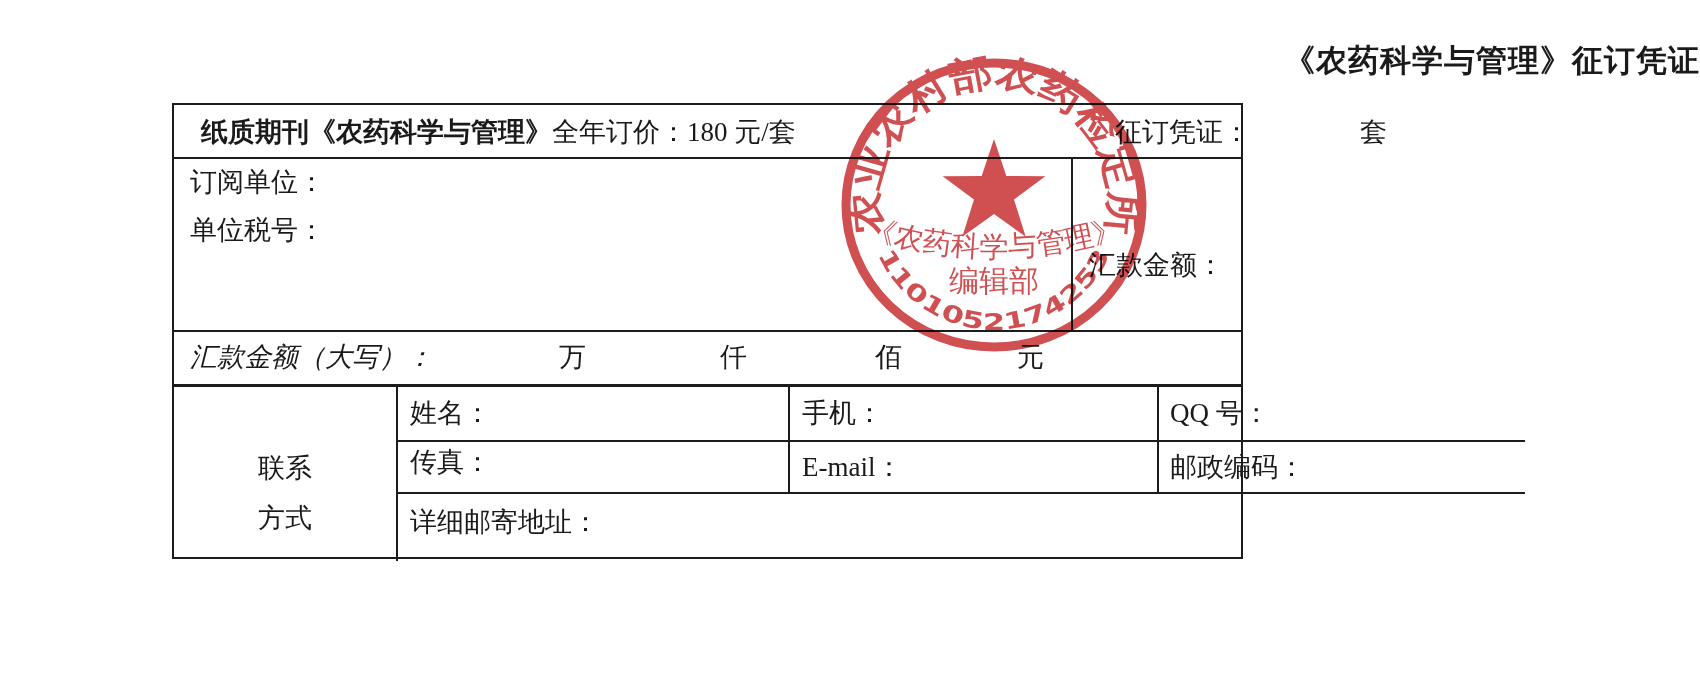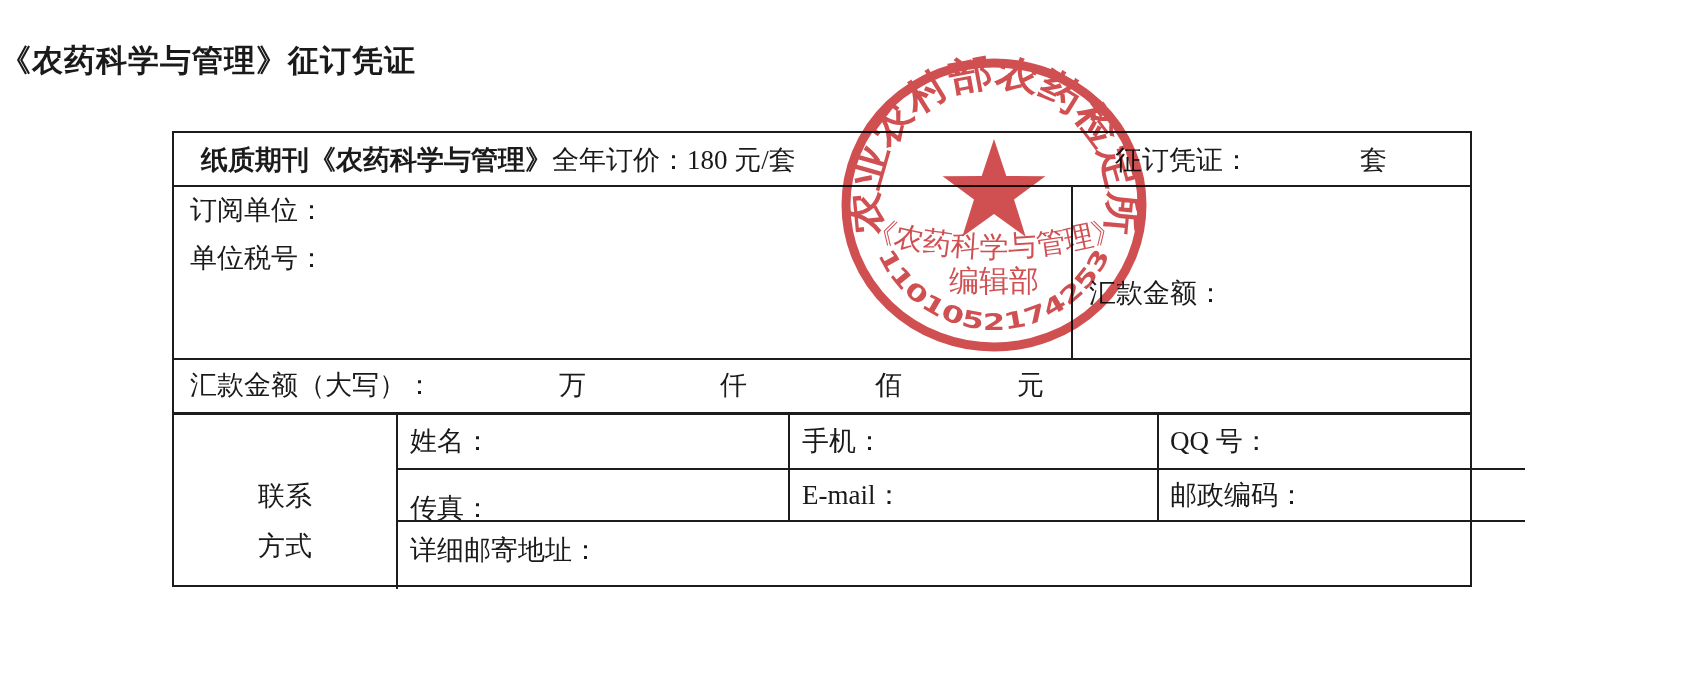--- a/index.html
+++ b/index.html
@@ -3,26 +3,26 @@
 <meta charset="utf-8">
 <style>
   html,body{margin:0;padding:0;}
   body{
     width:1700px;height:684px;position:relative;background:#ffffff;
     font-family:"Liberation Serif","DejaVu Serif",serif;
     color:#1a1a1a;overflow:hidden;
   }
   .abs{position:absolute;}
   #title{
-    left:0;right:0;top:40px;text-align:left;
+    left:0;right:0;top:40px;text-align:right;
     font-size:31px;font-weight:700;letter-spacing:1px;
   }
   #formbox{
-    left:172px;top:103px;width:1300px;height:456px;
-    border:2px solid #1c1c1c;box-sizing:border-box;margin-top:28px;
+    left:172px;top:103px;width:1071px;height:456px;
+    border:2px solid #1c1c1c;box-sizing:border-box;
   }
   .hline{left:0;width:100%;height:2px;background:#1c1c1c;}
   .vline{width:2px;background:#1c1c1c;}
   .lbl{font-size:27px;white-space:nowrap;line-height:1;}
   .bold{font-weight:700;}
   #stamp{
     left:838px;top:55px;width:312px;height:300px;
     mix-blend-mode:multiply;opacity:0.88;pointer-events:none;
   }
 </style>
@@ -51,37 +51,37 @@
   <div class="abs lbl" style="left:1090px;top:14px;width:96px;"></div>
   <div class="abs lbl" style="left:1186px;top:14px;">套</div>
 
   <div class="abs lbl" style="left:16px;top:64px;">订阅单位：</div>
   <div class="abs lbl" style="left:160px;top:64px;width:600px;"></div>
   <div class="abs lbl" style="left:16px;top:112px;">单位税号：</div>
   <div class="abs lbl" style="left:160px;top:112px;width:600px;"></div>
   <div class="abs lbl" style="left:915px;top:147px;">汇款金额：</div>
   <div class="abs lbl" style="left:1055px;top:147px;width:280px;"></div>
 
-  <div class="abs lbl" style="left:16px;top:239px;">汇款金额（大写）：</div>
+  <div class="abs lbl" style="left:16px;top:239px;font-style:italic;">汇款金额（大写）：</div>
   <div class="abs lbl" style="left:385px;top:239px;">万</div>
   <div class="abs lbl" style="left:546px;top:239px;">仟</div>
   <div class="abs lbl" style="left:701px;top:239px;">佰</div>
   <div class="abs lbl" style="left:843px;top:239px;">元</div>
 
   <div class="abs lbl" style="left:0px;top:400px;width:222px;text-align:center;">方式</div>
   <div class="abs lbl" style="left:0px;top:350px;width:222px;text-align:center;">联系</div>
 
   <div class="abs lbl" style="left:236px;top:295px;">姓名：</div>
   <div class="abs lbl" style="left:320px;top:295px;width:280px;"></div>
   <div class="abs lbl" style="left:628px;top:295px;">手机：</div>
   <div class="abs lbl" style="left:712px;top:295px;width:255px;"></div>
   <div class="abs lbl" style="left:996px;top:295px;">QQ 号：</div>
   <div class="abs lbl" style="left:1115px;top:295px;width:220px;"></div>
 
-  <div class="abs lbl" style="left:236px;top:362px;font-family:Liberation Serif, serif;">传真：</div>
+  <div class="abs lbl" style="left:236px;top:344px;font-family:Liberation Serif, serif;">传真：</div>
   <div class="abs lbl" style="left:320px;top:349px;width:280px;"></div>
   <div class="abs lbl" style="left:628px;top:349px;text-align:center;">E-mail：</div>
   <div class="abs lbl" style="left:740px;top:349px;width:230px;"></div>
   <div class="abs lbl" style="left:996px;top:349px;">邮政编码：</div>
   <div class="abs lbl" style="left:1140px;top:349px;width:195px;"></div>
 
   <div class="abs lbl" style="left:236px;top:404px;">详细邮寄地址：</div>
   <div class="abs lbl" style="left:430px;top:404px;width:880px;"></div>
 </div>
 

